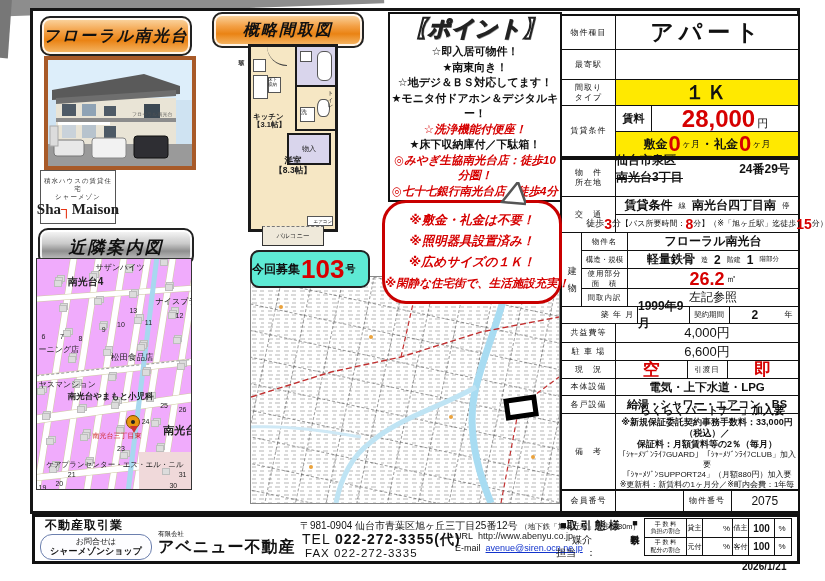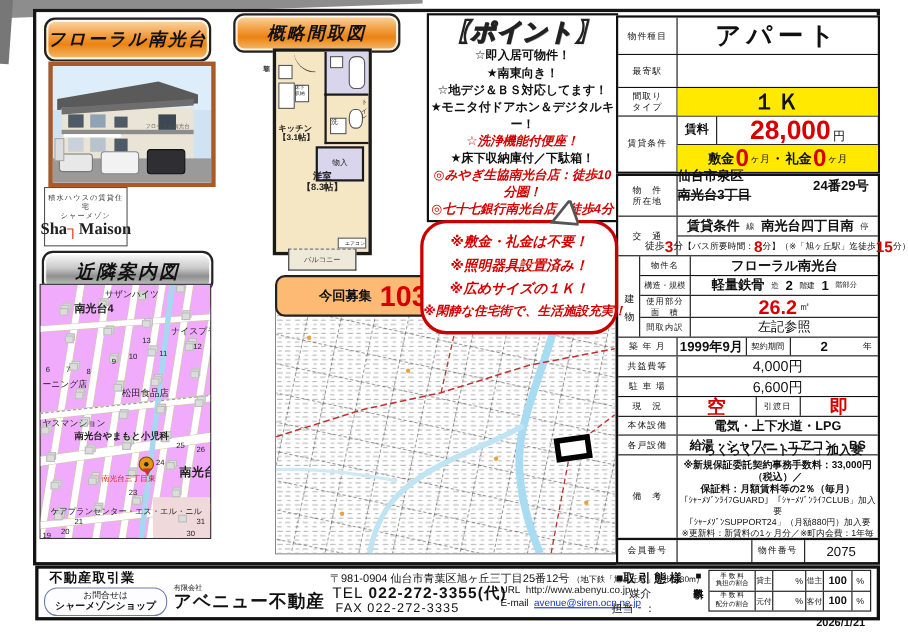--- a/index.html
+++ b/index.html
@@ -38,22 +38,22 @@
   
   #fplan{position:absolute;left:248px;top:44px;width:84px;height:182px;border:3px solid #1a1a1a;background:#f6e7c4;}
   .fp-lav{background:#d9d5ec;}
   .fp-wall-b{border-bottom:2px solid #1a1a1a;}
   .fp-wall-l{border-left:2px solid #1a1a1a;}
   .fp-small{position:absolute;background:#fff;border:1px solid #555;}
   .fp-txt{position:absolute;color:#222;line-height:1.1;white-space:pre-line;text-align:center;}
   .vtxt{writing-mode:vertical-rl;text-orientation:upright;}
   #balcony{position:absolute;left:262px;top:226px;width:60px;height:18px;border:1.5px solid #333;border-top:1px dashed #777;background:#efe9da;
            display:flex;align-items:center;justify-content:center;font-size:6.5px;color:#333;}
-  #recruit{position:absolute;left:250px;top:250px;width:116px;height:34px;background:#fdba74;border:2px solid #222;border-radius:9px;
-           display:flex;align-items:center;justify-content:space-between;z-index:6;padding-left:38px;}
+  #recruit{position:absolute;left:250px;top:250px;width:116px;height:34px;background:#5eead4;border:2px solid #222;border-radius:9px;
+           display:flex;align-items:center;justify-content:flex-start;z-index:6;}
   
   #points{position:absolute;left:388px;top:12px;width:170px;height:186px;border:2.5px solid #111;background:#fff;text-align:center;}
   .pt-title{font-weight:900;font-style:italic;font-size:22px;letter-spacing:1px;color:#fff;-webkit-text-stroke:1.3px #222;
             text-shadow:1px 1px 0 #999;margin-top:0;}
   .pt-line{font-size:11px;font-weight:bold;line-height:15.5px;color:#111;}
   .pt-line.red{color:#d60000;font-style:italic;font-size:11.5px;}
   
   #bubble{position:absolute;left:382px;top:200px;width:174px;height:98px;background:#fff;border:3px solid #c90000;border-radius:24px;
           z-index:7;display:flex;flex-direction:column;justify-content:center;text-align:center;}
   .bub-line{font-size:12.5px;font-weight:bold;font-style:italic;color:#d60000;line-height:21px;white-space:nowrap;}
@@ -432,21 +432,21 @@
             <span style="font-size:10px;">㎡</span>
           </div>
         </div>
         <div style="height:17px;display:flex;">
           <div class="lblc br" style="width:46px;font-size:7.5px;">間取内訳</div>
           <div class="valc" style="font-size:12px;">左記参照</div>
         </div>
       </div>
     </div>
     <div class="row bb" style="top:147px;height:17px;">
-      <div class="lblc br" style="width:54px;">築 年 月</div>
+      <div class="lblc br" style="width:40px;margin-left:36px;">築 年 月</div>
       <div class="valc big br" style="font-size:12px;max-width:88px;">1999年9月</div>
       <div class="lblc br" style="width:40px;font-size:7.5px;letter-spacing:0;">契約期間</div>
       <div class="valc big" style="font-size:12px;">2</div>
       <div class="lblc" style="width:18px;font-size:8px;">年</div>
     </div>
     <div class="row bb" style="top:164px;height:19px;">
       <div class="lblc br" style="width:54px;">共益費等</div>
       <div class="valc" style="font-size:13px;">4,000円</div>
     </div>
     <div class="row bb" style="top:183px;height:18px;">

